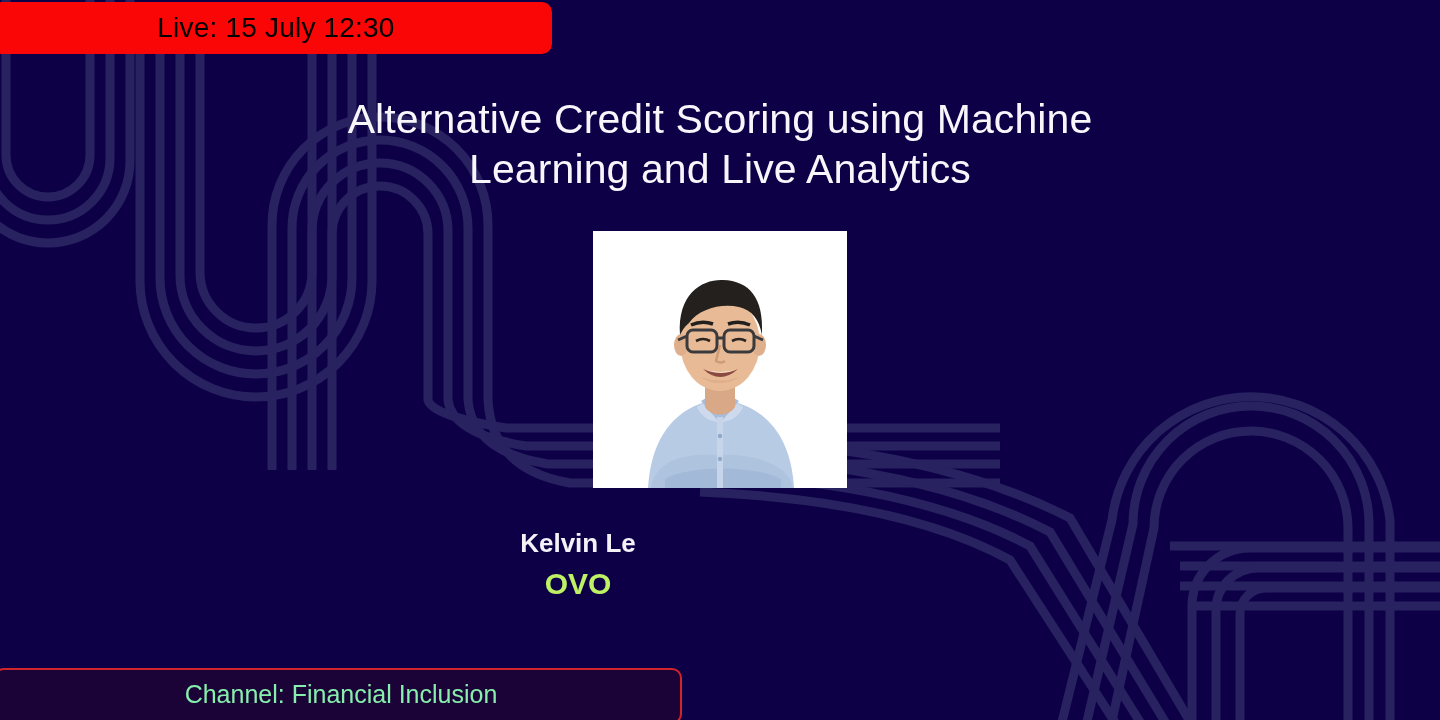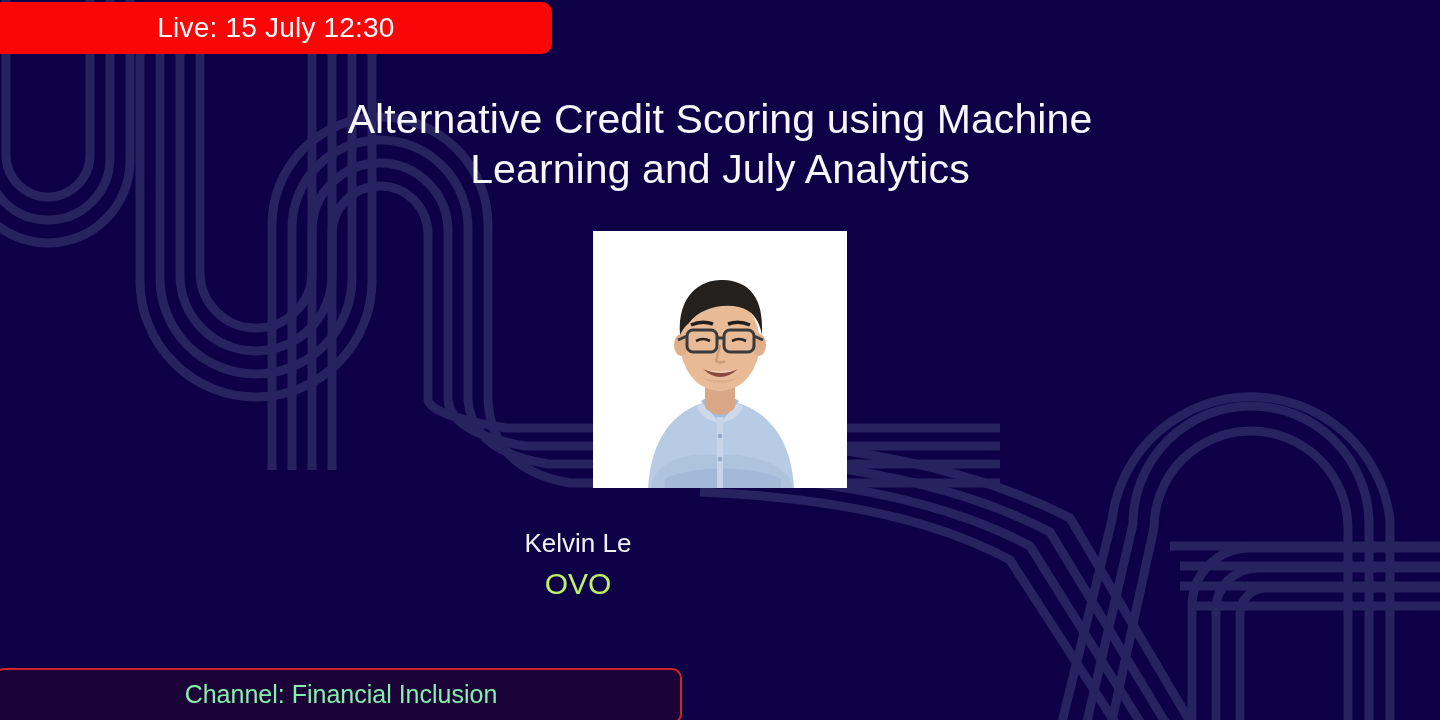--- a/index.html
+++ b/index.html
@@ -38,21 +38,21 @@
     width:560px;
     height:52px;
     background:#fb0606;
     border-radius:10px;
     display:flex;
     align-items:center;
     justify-content:center;
     padding-left:8px;
   }
   #live-banner .label {
-    color:#ffffff;
+    color:#000000;
     font-size:28px;
     letter-spacing:0.2px;
     white-space:nowrap;
   }
 
   
   #title-block {
     position:absolute;
     left:0;
     top:94px;
@@ -79,20 +79,21 @@
   }
   #speaker-photo svg { display:block; width:254px; height:257px; }
 
   
   #speaker-meta {
     position:absolute;
     left:0;
     top:523px;
     width:1156px;
     text-align:center;
+    font-weight:bold;
   }
   #speaker-meta .name {
     color:#f2f2f7;
     font-size:26px;
     line-height:40px;
   }
   #speaker-meta .role {
     color:#f2f2f7;
     font-size:26px;
     line-height:40px;
@@ -170,21 +171,21 @@
       <path d="M1460 588 L1266 588 A26 26 0 0 0 1240 614 L1240 730"></path>
     </g>
   </svg>
 
   <div id="live-banner">
     <span class="label">Live: 15 July 12:30</span>
   </div>
 
   <div id="title-block">
     <div class="title-line">Alternative Credit Scoring using Machine</div>
-    <div class="title-line">Learning and July Analytics</div>
+    <div class="title-line">Learning and Live Analytics</div>
   </div>
 
   <div id="speaker-photo">
     <svg viewBox="0 0 254 257" aria-hidden="true">
       <rect x="0" y="0" width="254" height="257" fill="#ffffff"></rect>
 
       <path d="M55 257 C58 206 82 180 112 171 L142 171 C174 180 198 206 201 257 Z" fill="#b8cbe4"></path>
       <path d="M112 171 C118 186 136 186 142 171 L150 176 C142 196 112 196 104 176 Z" fill="#cdd9ec"></path>
 
       <path d="M108 170 L127 192 L146 170 L139 166 L127 180 L115 166 Z" fill="#a7bcd9"></path>

